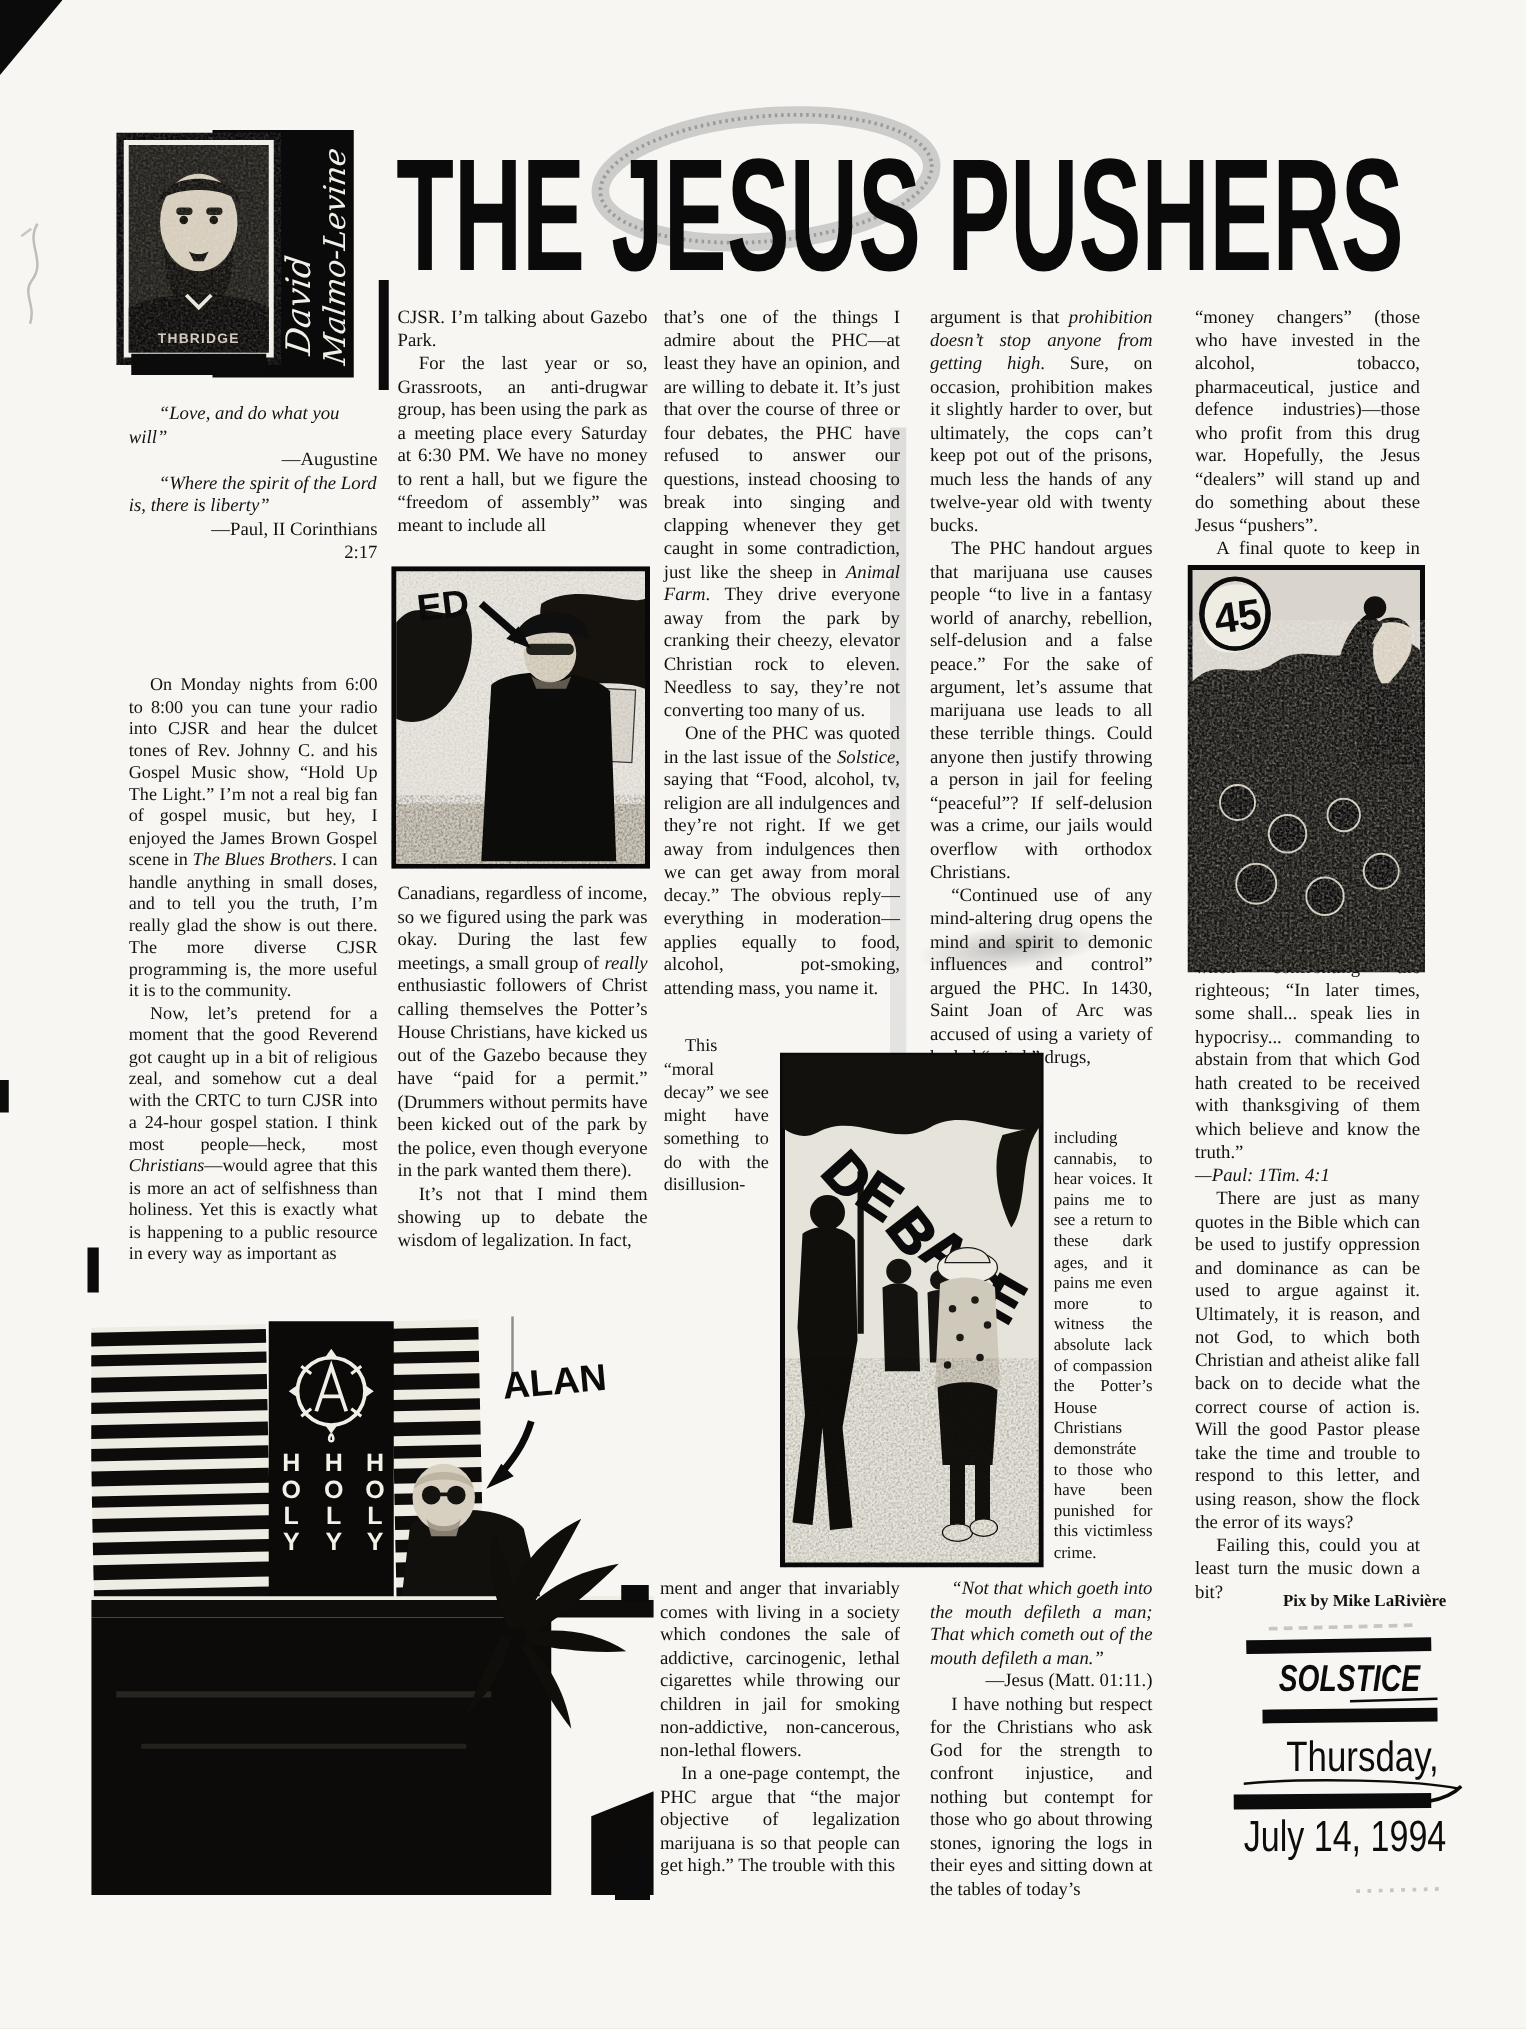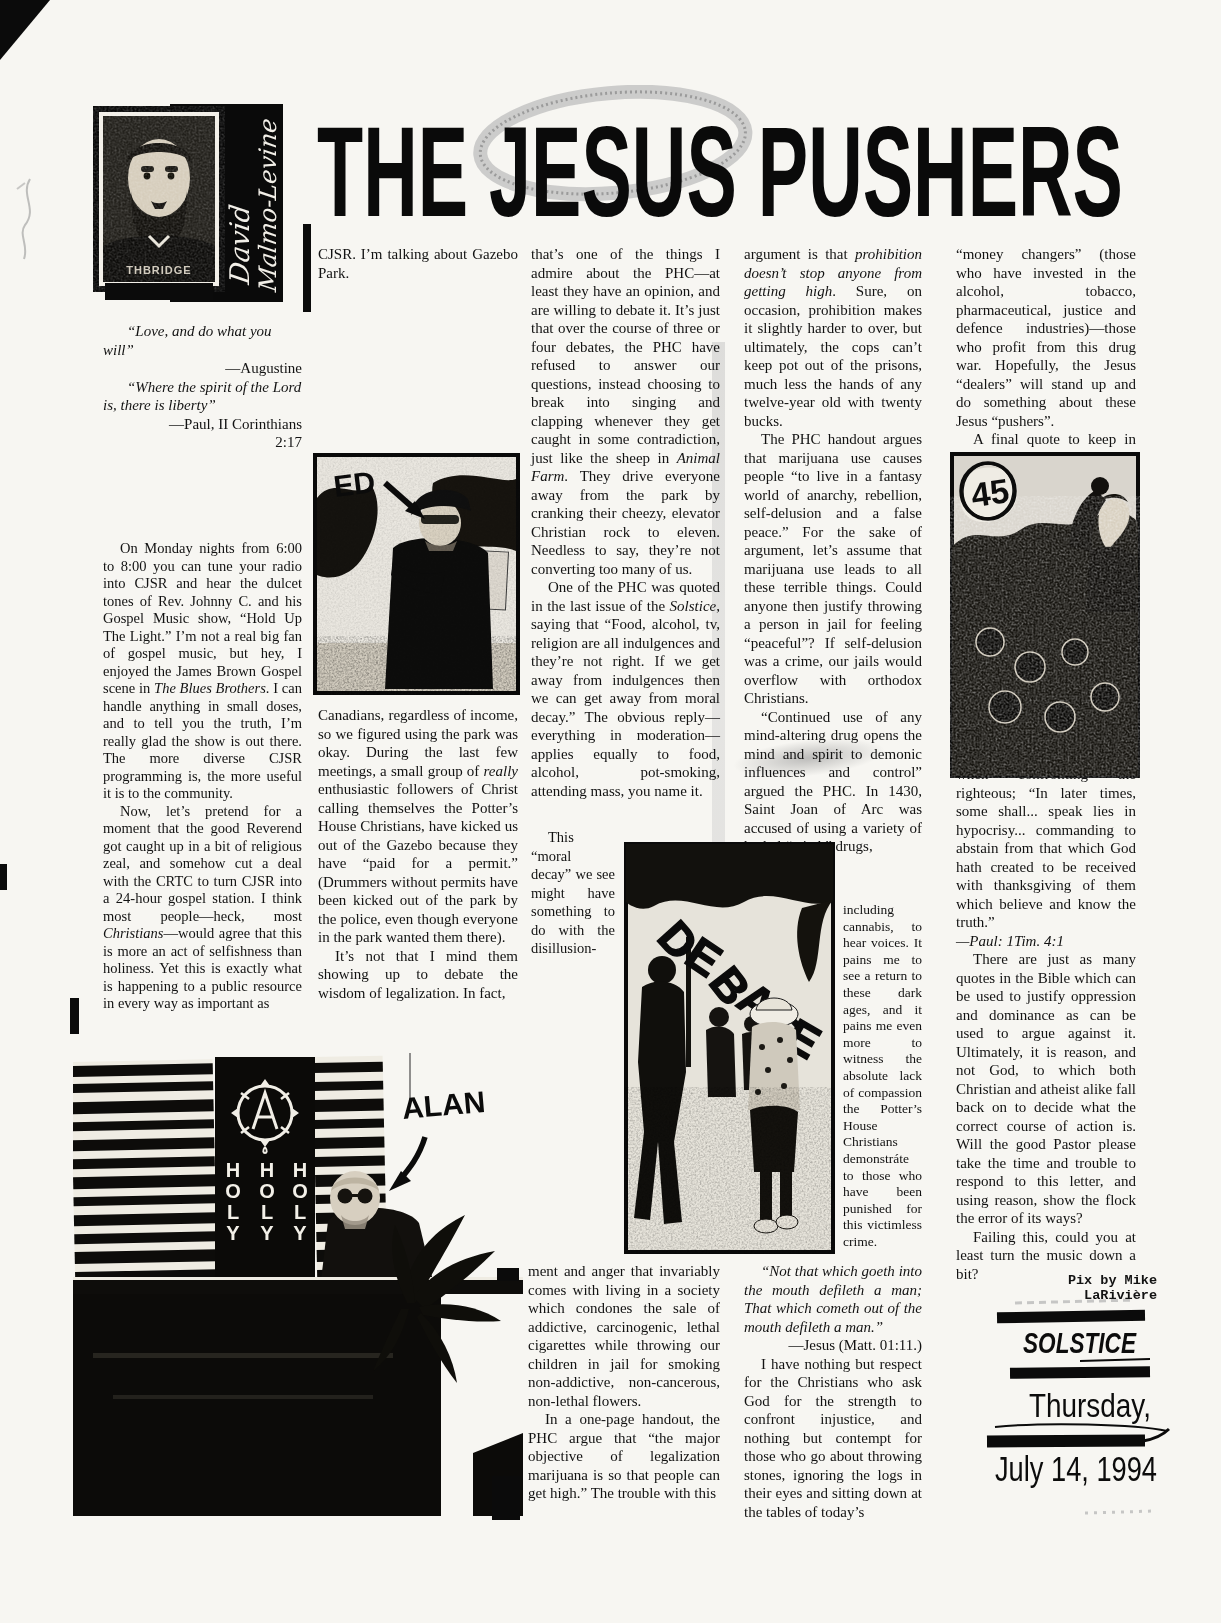--- a/index.html
+++ b/index.html
@@ -19,21 +19,21 @@
   #byline-band{position:absolute;left:170px;top:104px;width:113px;height:198px;background:#0a0a0a;z-index:2;}
   .byline{position:absolute;color:#f2efe8;font-family:"DejaVu Serif",serif;font-style:italic;z-index:4;
           transform-origin:0 0;transform:rotate(-90deg) skewX(-8deg);white-space:nowrap;}
   #corner-wedge{position:absolute;left:0;top:0;width:50px;height:60px;background:#0b0b0b;
           clip-path:polygon(0 0,100% 0,0 100%);z-index:6;}
   #streak-col34{position:absolute;left:712px;top:342px;width:13px;height:905px;z-index:1;
           background:linear-gradient(180deg,#bdbdbd,#cfcfcf 40%,#c2c2c2);opacity:.45;}
   #smudge-col4{position:absolute;left:733px;top:740px;width:152px;height:36px;z-index:1;
           background:radial-gradient(closest-side,rgba(140,140,140,.55),rgba(140,140,140,0));transform:rotate(-6deg);}
   #credit{position:absolute;left:1005px;top:1273px;width:152px;text-align:right;z-index:4;
-          font-family:Liberation Mono, monospace;font-weight:bold;font-size:13.5px;}
+          font-family:Liberation Serif, serif;font-weight:bold;font-size:13.5px;}
   #col1-body{line-height:17.5px;font-size:14.5px;}
   #col3-narrow{font-size:14.5px;line-height:18.5px;}
   #col4-narrow{font-size:13.5px;line-height:16.6px;}
   .holy-stack{font-family:"Liberation Sans",sans-serif;}
 </style>
 </head>
 <body>
 
 <div id="page">
 
@@ -100,35 +100,36 @@
       <div class="blk q gap"><span class="it">“Where the spirit of the Lord is, there is liberty”</span></div>
       <div class="blk attr"><span>—Paul, II Corinthians</span></div>
       <div class="blk attr"><span>2:17</span></div>
     </div>
   <div class="col" id="col1-body" style="left:103px;top:540px;width:199px">
       <div class="blk p"><span>On Monday nights from 6:00 to 8:00 you can tune your radio into CJSR and hear the dulcet tones of Rev. Johnny C. and his Gospel Music show, “Hold Up The Light.” I’m not a real big fan of gospel music, but hey, I enjoyed the James Brown Gospel scene in </span><span class="it">The Blues Brothers</span><span>. I can handle anything in small doses, and to tell you the truth, I’m really glad the show is out there. The more diverse CJSR programming is, the more useful it is to the community.</span></div>
       <div class="blk p"><span>Now, let’s pretend for a moment that the good Reverend got caught up in a bit of religious zeal, and somehow cut a deal with the CRTC to turn CJSR into a 24-hour gospel station. I think most people—heck, most </span><span class="it">Christians</span><span>—would agree that this is more an act of selfishness than holiness. Yet this is exactly what is happening to a public resource in every way as important as</span></div>
     </div>
   <div class="col" id="col2-top" style="left:318px;top:245px;width:200px">
       <div class="blk "><span>CJSR. I’m talking about Gazebo Park.</span></div>
+      <div class="blk p"><span>For the last year or so, Grassroots, an anti-drugwar group, has been using the park as a meeting place every Saturday at 6:30 PM. We have no money to rent a hall, but we figure the “freedom of assembly” was meant to include all</span></div>
     </div>
   <div class="col" id="col2-bottom" style="left:318px;top:706px;width:200px">
       <div class="blk "><span>Canadians, regardless of income, so we figured using the park was okay. During the last few meetings, a small group of </span><span class="it">really</span><span> enthusiastic followers of Christ calling themselves the Potter’s House Christians, have kicked us out of the Gazebo because they have “paid for a permit.” (Drummers without permits have been kicked out of the park by the police, even though everyone in the park wanted them there).</span></div>
       <div class="blk p"><span>It’s not that I mind them showing up to debate the wisdom of legalization. In fact,</span></div>
     </div>
   <div class="col" id="col3-top" style="left:531px;top:245px;width:189px">
       <div class="blk "><span>that’s one of the things I admire about the PHC—at least they have an opinion, and are willing to debate it. It’s just that over the course of three or four debates, the PHC have refused to answer our questions, instead choosing to break into singing and clapping whenever they get caught in some contradiction, just like the sheep in </span><span class="it">Animal Farm</span><span>. They drive everyone away from the park by cranking their cheezy, elevator Christian rock to eleven. Needless to say, they’re not converting too many of us.</span></div>
       <div class="blk p"><span>One of the PHC was quoted in the last issue of the </span><span class="it">Solstice</span><span>, saying that “Food, alcohol, tv, religion are all indulgences and they’re not right. If we get away from indulgences then we can get away from moral decay.” The obvious reply—everything in moderation— applies equally to food, alcohol, pot-smoking, attending mass, you name it.</span></div>
     </div>
   <div class="col" id="col3-narrow" style="left:531px;top:828px;width:84px">
       <div class="blk p"><span>This “moral decay” we see might have something to do with the disillusion-</span></div>
     </div>
   <div class="col" id="col3-bottom" style="left:528px;top:1262px;width:192px">
       <div class="blk "><span>ment and anger that invariably comes with living in a society which condones the sale of addictive, carcinogenic, lethal cigarettes while throwing our children in jail for smoking non-addictive, non-cancerous, non-lethal flowers.</span></div>
-      <div class="blk p"><span>In a one-page handout, the PHC argue that “the major objective of legalization marijuana is so that people can get high.” The trouble with this</span></div>
+      <div class="blk p"><span>In a one-page contempt, the PHC argue that “the major objective of legalization marijuana is so that people can get high.” The trouble with this</span></div>
     </div>
   <div class="col" id="col4-top" style="left:744px;top:245px;width:178px">
       <div class="blk "><span>argument is that </span><span class="it">prohibition doesn’t stop anyone from getting high</span><span>.  Sure, on occasion, prohibition makes it slightly harder to over, but ultimately, the cops can’t keep pot out of the prisons, much less the hands of any twelve-year old with twenty bucks.</span></div>
       <div class="blk p"><span>The PHC handout argues that marijuana use causes people “to live in a fantasy world of anarchy, rebellion, self-delusion and a false peace.” For the sake of argument, let’s assume that marijuana use leads to all these terrible things. Could anyone then justify throwing a person in jail for feeling “peaceful”? If self-delusion was a crime, our jails would overflow with orthodox Christians.</span></div>
       <div class="blk p"><span>“Continued use of any mind-altering drug opens the mind and spirit to demonic influences and control” argued the PHC. In 1430, Saint Joan of Arc was accused of using a variety of herbal “witch” drugs,</span></div>
     </div>
   <div class="col" id="col4-narrow" style="left:843px;top:902px;width:79px">
       <div class="blk "><span>including cannabis, to hear voices. It pains me to see a return to these dark ages, and it pains me even more to witness the absolute lack of compassion the Potter’s House Christians demonstráte to those who have been punished for this victimless crime.</span></div>
     </div>
   <div class="col" id="col4-bottom" style="left:744px;top:1262px;width:178px">

